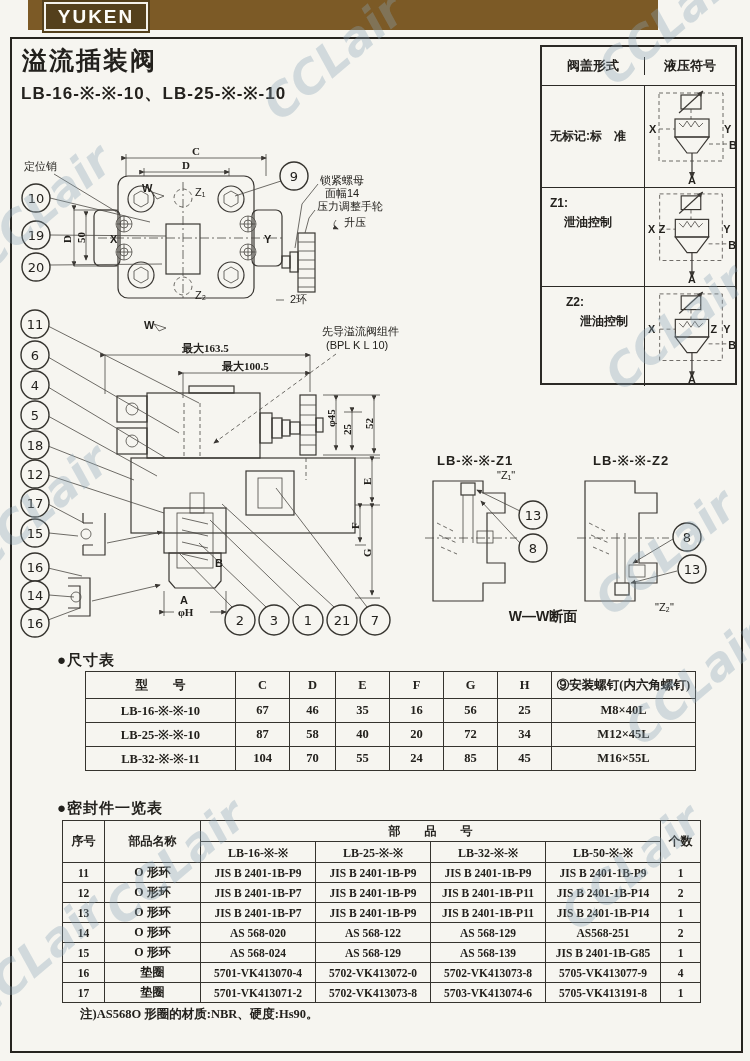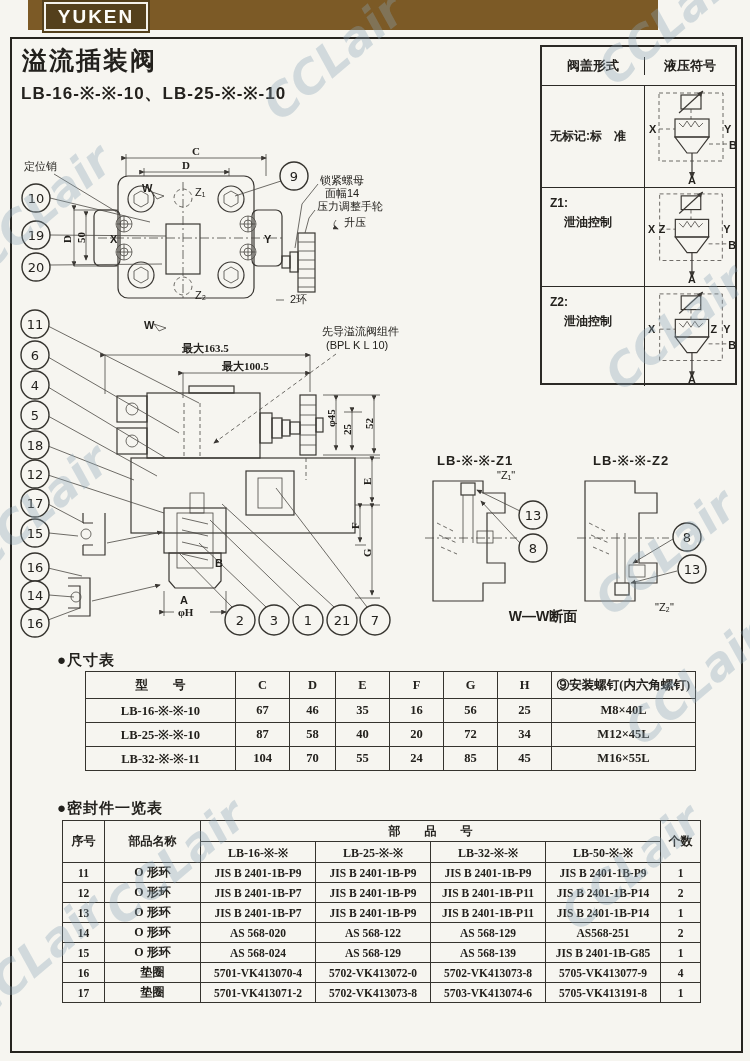--- a/index.html
+++ b/index.html
@@ -125,21 +125,21 @@
           <line class="lnt dash" x1="64" y1="55" x2="84" y2="55"></line>
           <text class="lblb" x="2" y="44">X</text>
           <text class="lblb" x="13" y="44">Z</text>
           <text class="lblb" x="79" y="44">Y</text>
           <text class="lblb" x="84" y="60">B</text>
           <text class="lblb" x="43" y="95">A</text>
         </svg>
       </div>
     </div>
 
-    <div class="cover-row" style="height:99px;">
+    <div class="cover-row" style="height:99px;padding-left:16px;">
       <div class="cover-label">
         <span class="code">Z2:</span>
         <span class="desc">泄油控制</span>
       </div>
       <div class="cover-sym">
         <svg width="90" height="94" viewBox="0 0 90 96" style="position:static">
           <rect class="lnt dash" x="14" y="4" width="64" height="68"></rect>
           <rect class="ln" x="36" y="6" width="20" height="14"></rect>
           <line class="ln" x1="34" y1="24" x2="58" y2="2"></line>
             <polygon class="fill" points="58,2 52,4 56,8"></polygon>
@@ -600,20 +600,21 @@
           <td class="pname">垫圈</td>
           <td>5701-VK413071-2</td>
           <td>5702-VK413073-8</td>
           <td>5703-VK413074-6</td>
           <td>5705-VK413191-8</td>
           <td>1</td>
         </tr>
       </tbody>
   </table>
 
+  <div class="note">注)AS568O 形圈的材质:NBR、硬度:Hs90。</div>
 
   <div>
     <span class="wm" style="left:250px;top:30px;">CCLair</span>
     <span class="wm" style="left:585px;top:-5px;">CCLair</span>
     <span class="wm" style="left:-42px;top:180px;">CCLair</span>
     <span class="wm" style="left:592px;top:300px;">CCLair</span>
     <span class="wm" style="left:-45px;top:480px;">CCLair</span>
     <span class="wm" style="left:582px;top:525px;">CCLair</span>
     <span class="wm" style="left:612px;top:655px;">CCLair</span>
     <span class="wm" style="left:92px;top:835px;">CCLair</span>

